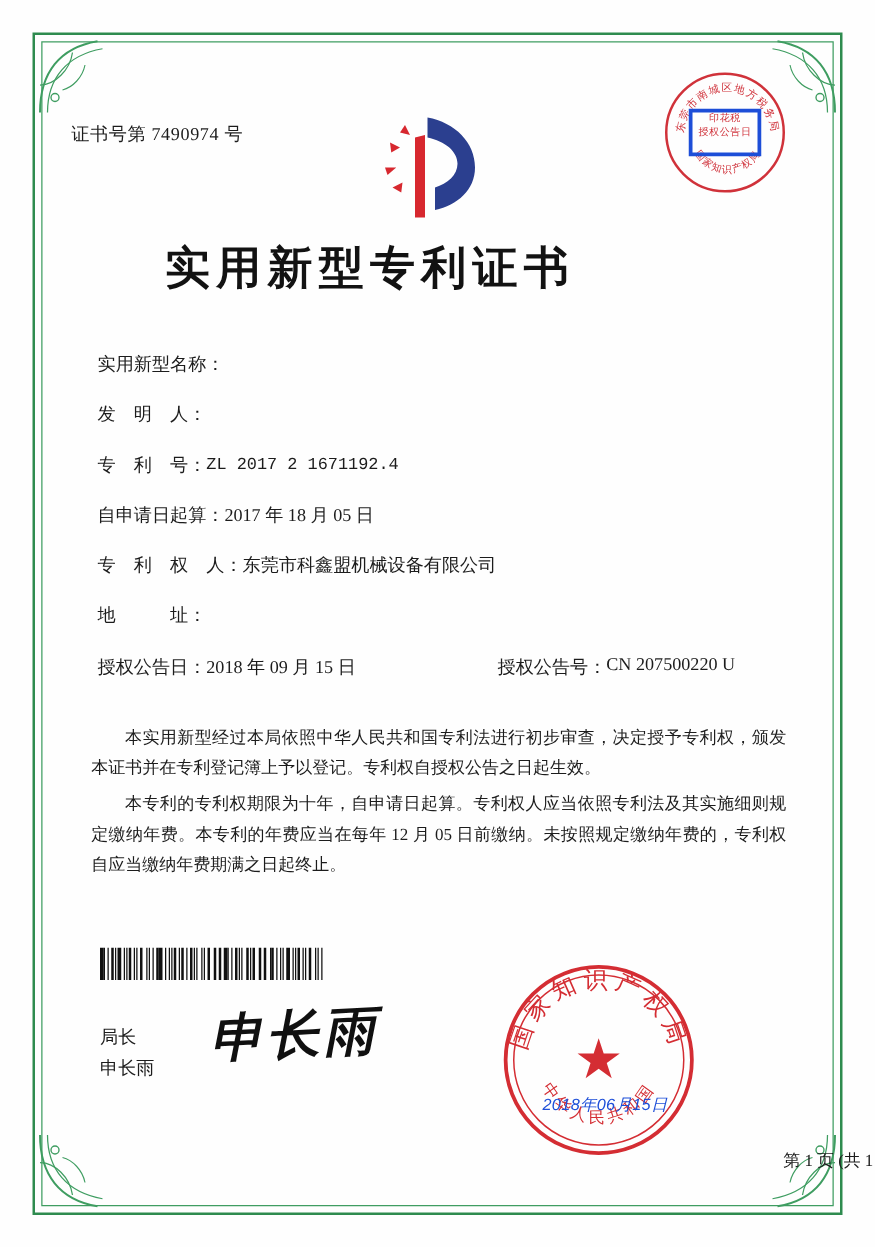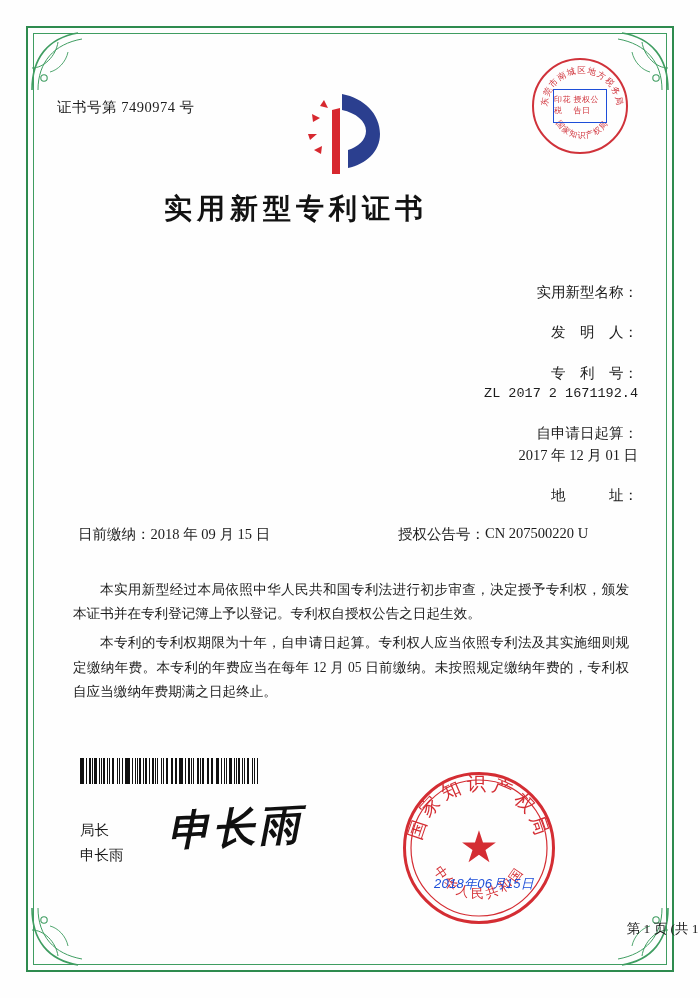--- a/index.html
+++ b/index.html
@@ -74,62 +74,61 @@
     border-radius: 50%;
     border: 2px solid #d0323a;
     color: #cf2f38;
     box-sizing: border-box;
   }
   .seal-top .inner-box {
     position: absolute;
     left: 50%; top: 50%;
     transform: translate(-50%,-50%);
     width: 52px; height: 32px;
-    border: 1px solid #1d4ed8;
+    border: 3px solid #1d4ed8;
     display: flex;
-    flex-direction: row;
+    flex-direction: column;
     align-items: center;
-    justify-content: flex-end;
+    justify-content: flex-start;
     font-family: "Liberation Sans", sans-serif;
     font-size: 8px;
     line-height: 1.35;
     letter-spacing: 0.5px;
   }
   .seal-top .arc-text {
     position: absolute;
     left: 0; top: 0; width: 100%; height: 100%;
   }
   .seal-top .arc-text svg { display: block; }
 
   
   .doc-title {
     position: absolute;
     left: 0; top: 190px;
     width: 592px;
     text-align: center;
-    font-size: 28px;
+    font-size: 36px;
     font-weight: bold;
     letter-spacing: 5px;
     color: #121212;
     font-family: "Liberation Serif", serif;
   }
 
   
   .fields {
     position: absolute;
     left: 78px; top: 282px;
     width: 560px;
   }
   .field-row {
     display: flex;
-    align-items: flex-end;
+    align-items: center;
     margin-bottom: 18.5px;
     font-size: 14.5px;
     line-height: 1.5;
-    flex-direction: column;
   }
   .field-label {
     flex: 0 0 auto;
     white-space: pre;
     color: #1c1c1c;
   }
   .field-value {
     flex: 1 1 auto;
     color: #1c1c1c;
     white-space: pre-wrap;
@@ -332,29 +331,33 @@
     </div>
     <div class="field-row">
       <span class="field-label">发　明　人：</span>
     </div>
     <div class="field-row">
       <span class="field-label">专　利　号：</span>
       <span class="field-value mono">ZL 2017 2 1671192.4</span>
     </div>
     <div class="field-row">
       <span class="field-label">自申请日起算：</span>
-      <span class="field-value">2017 年 12 月 01 日</span>
+      <span class="field-value">2017 年 18 月 05 日</span>
+    </div>
+    <div class="field-row">
+      <span class="field-label">专　利　权　人：</span>
+      <span class="field-value">东莞市科鑫盟机械设备有限公司</span>
     </div>
     <div class="field-row">
       <span class="field-label">地　　　址：</span>
     </div>
 
     <div class="dual-row">
       <div class="dual-left">
-        <span class="field-label">日前缴纳：</span>
+        <span class="field-label">授权公告日：</span>
         <span class="field-value">2018 年 09 月 15 日</span>
       </div>
       <div class="dual-right">
         <span class="field-label">授权公告号：</span>
         <span class="field-value">CN 207500220 U</span>
       </div>
     </div>
   </div>
 
   <div class="paragraphs">

